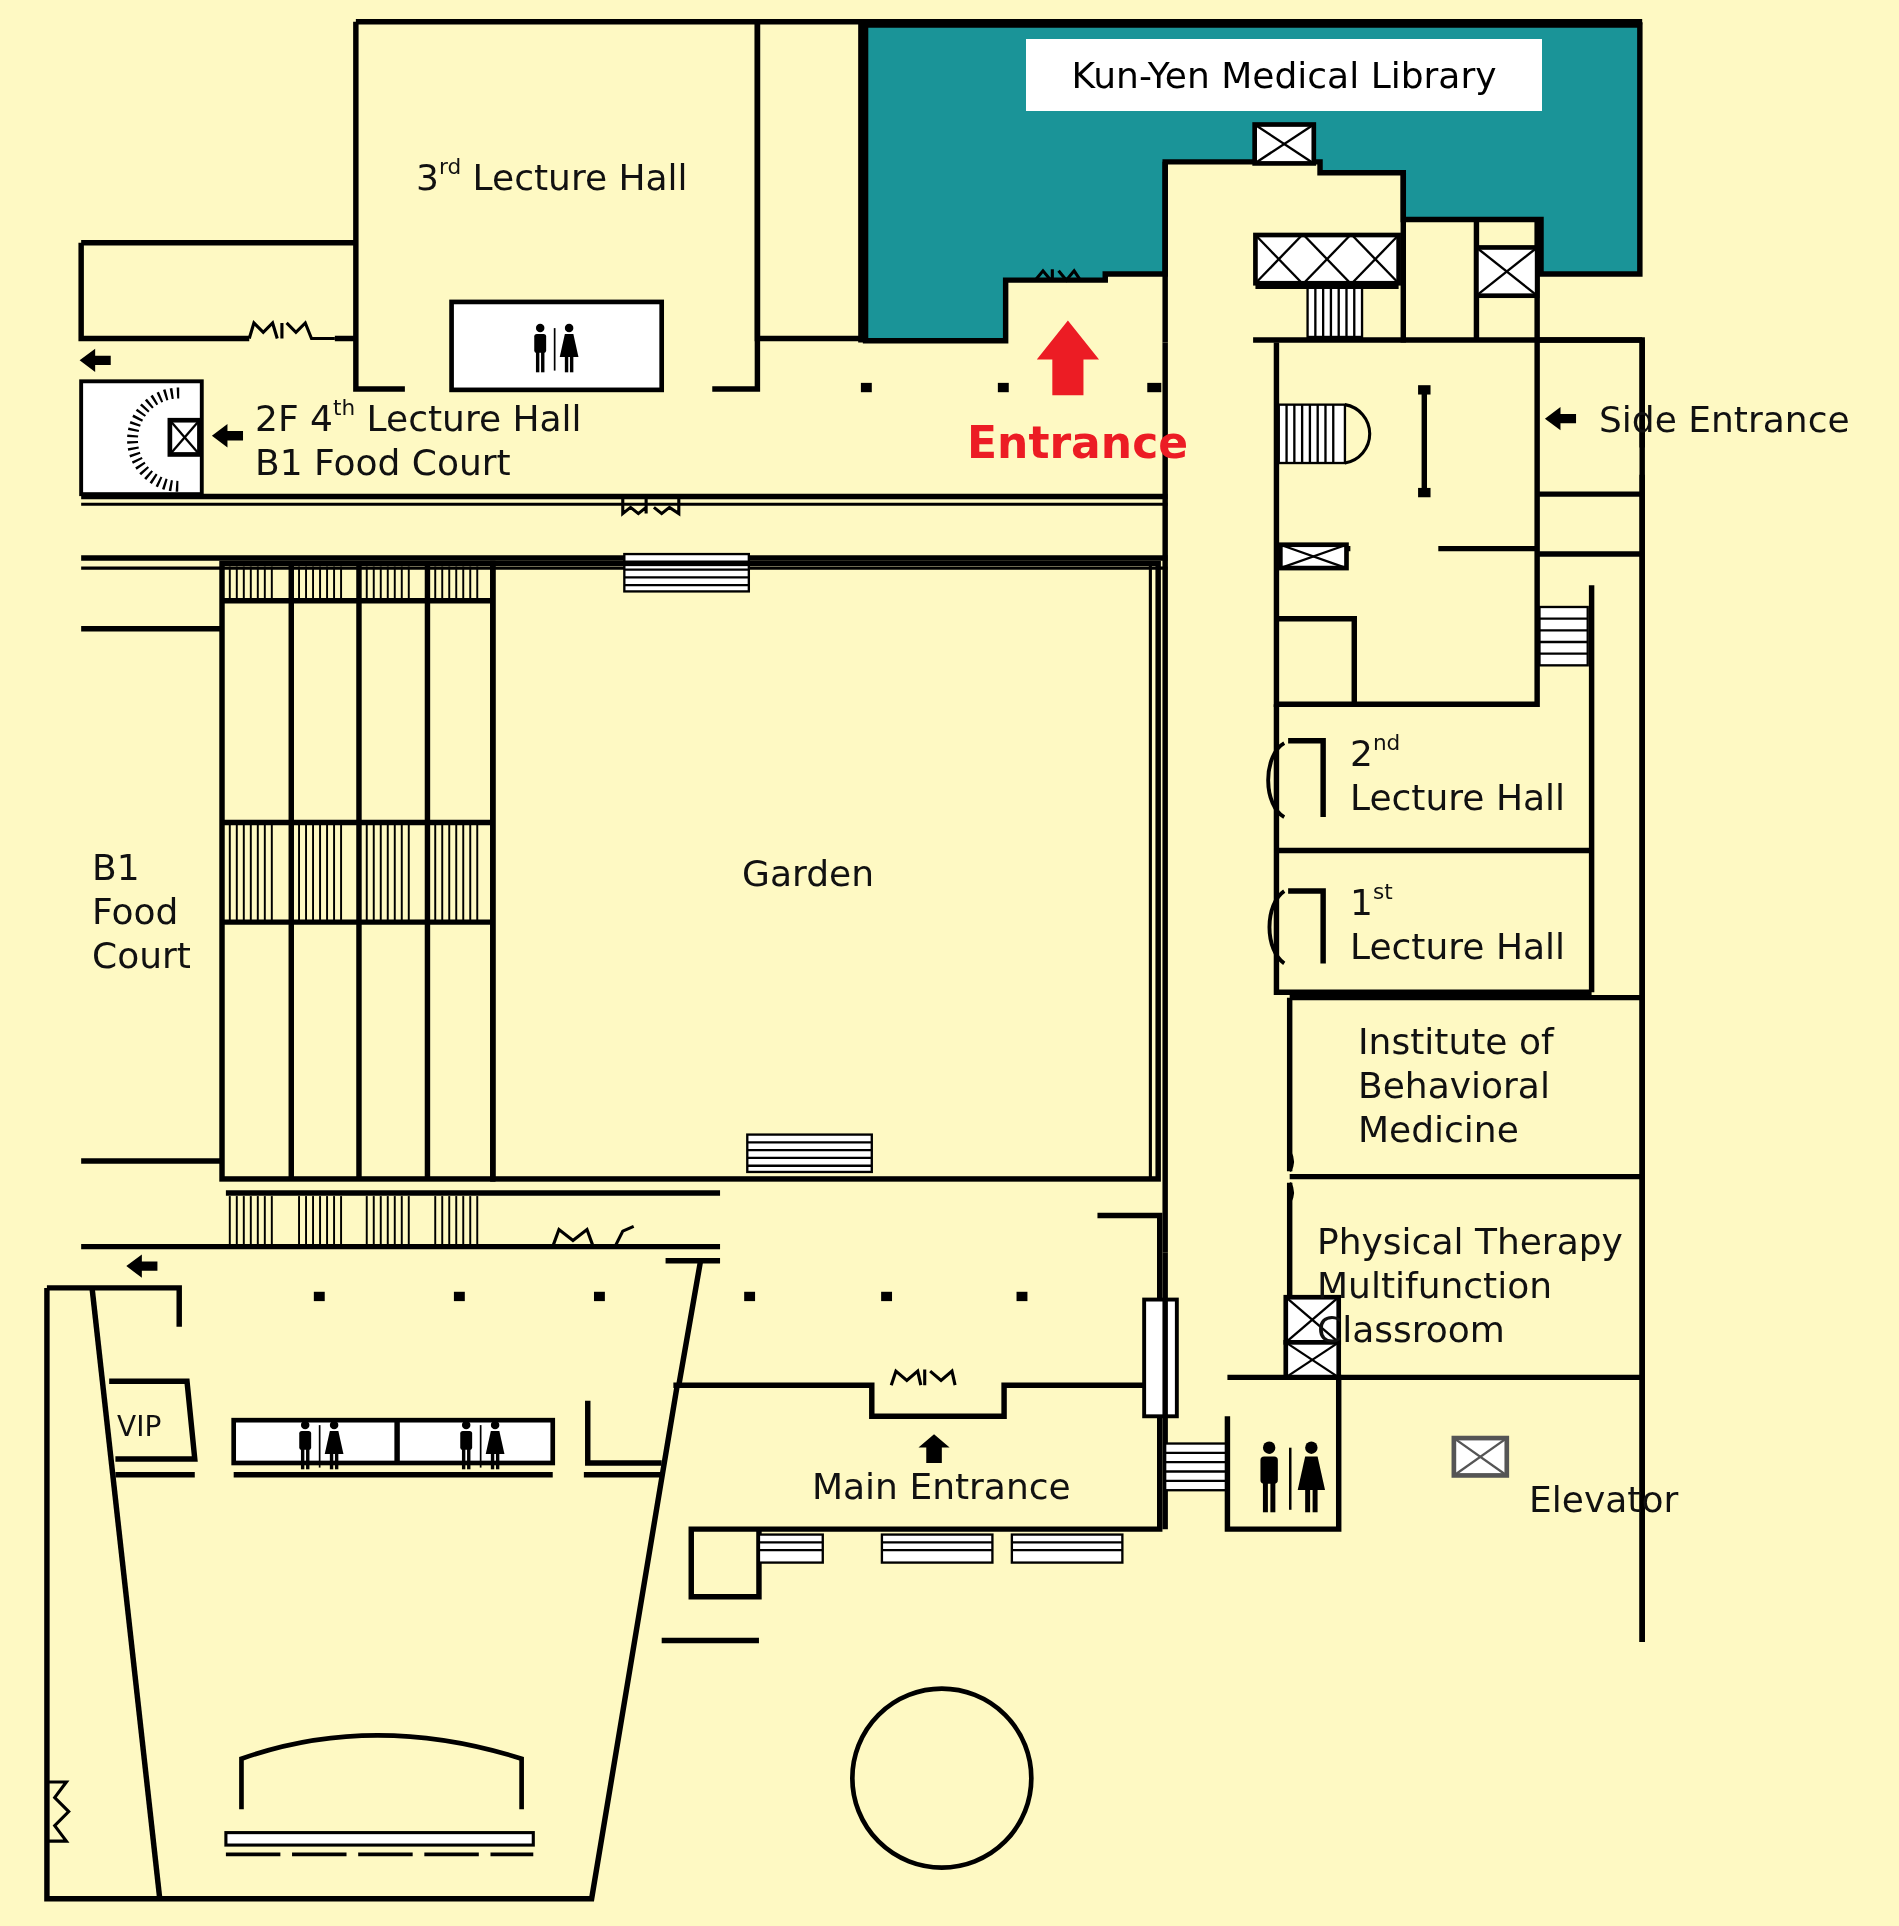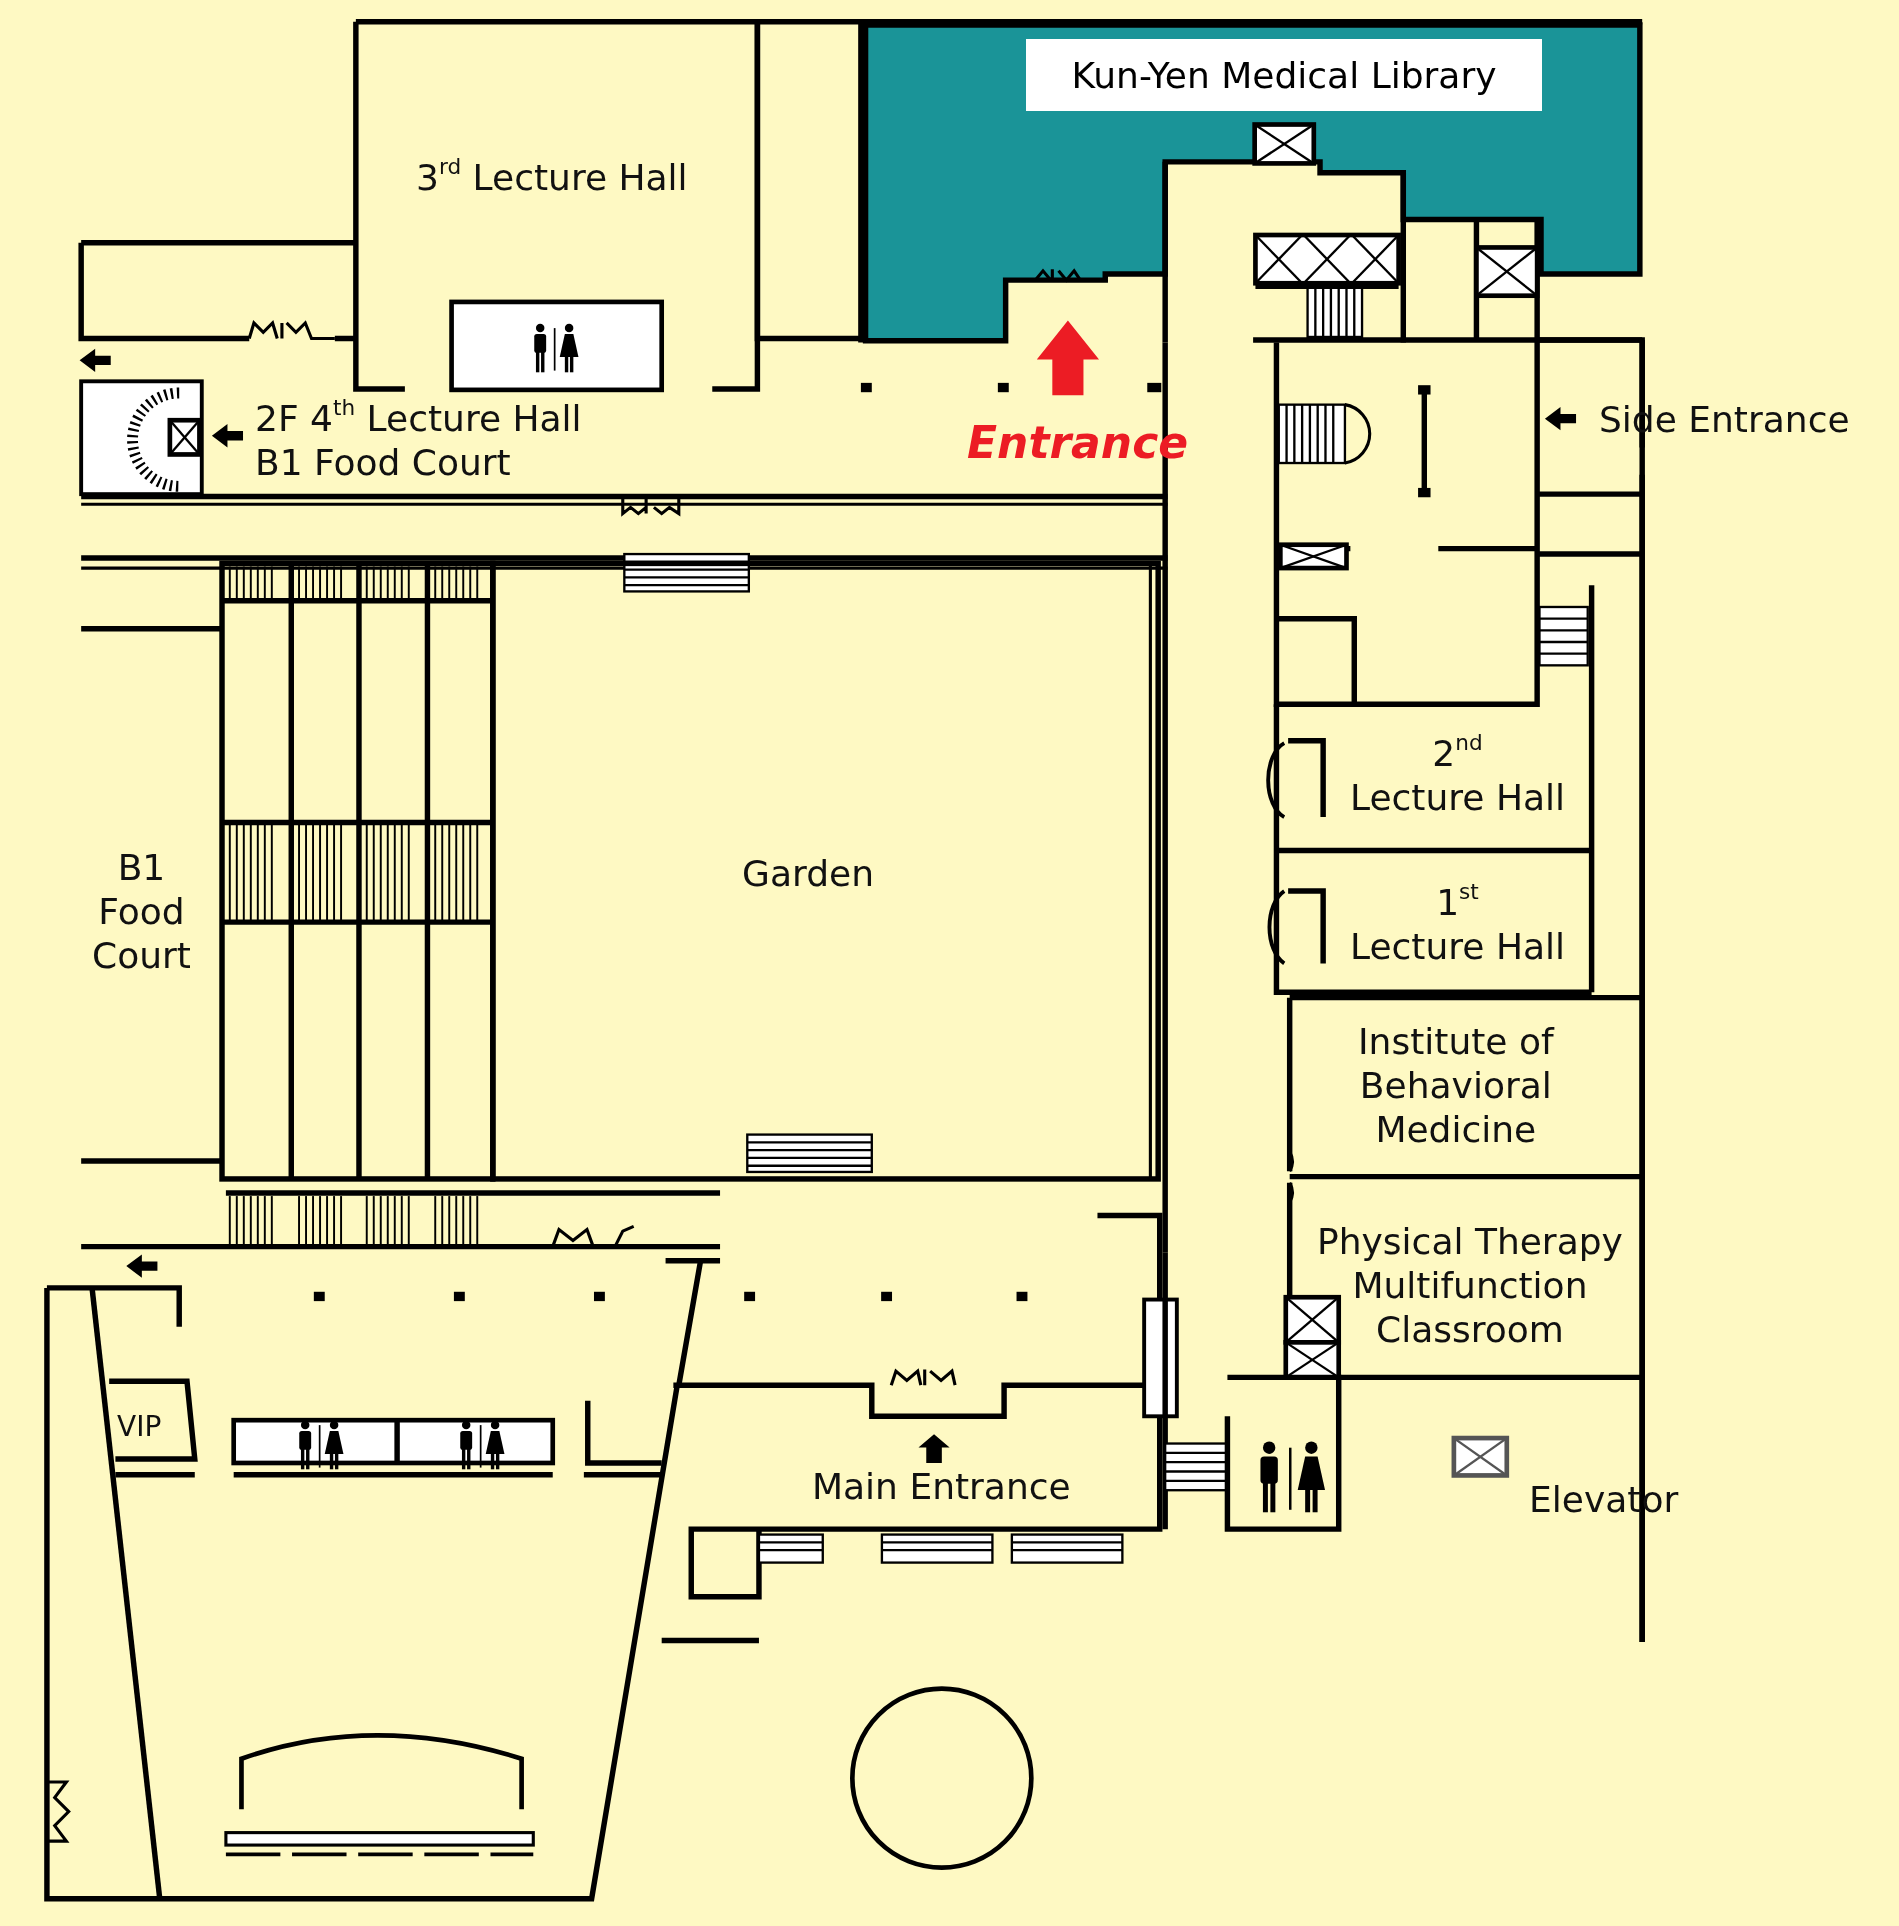--- a/index.html
+++ b/index.html
@@ -7,31 +7,31 @@
   svg#plan { position: absolute; left: 0; top: 0; }
   .wall { fill: none; stroke: #000; stroke-width: 7; stroke-linejoin: miter; }
   .wall-thin { fill: none; stroke: #000; stroke-width: 4; }
   .wall-fill { fill: #fff; stroke: #000; stroke-width: 7; }
   .col { fill: #000; }
   .stairs line { stroke: #000; stroke-width: 3; }
   .elev rect { fill: #fff; stroke: #000; stroke-width: 6; }
   .elev line { stroke: #000; stroke-width: 3; }
   .label {
     position: absolute; font-family: "DejaVu Sans", sans-serif; color: #111;
-    text-align: center; line-height: 1.22; white-space: nowrap;
+    text-align: left; line-height: 1.22; white-space: nowrap;
   }
   .label sup { font-size: 0.6em; vertical-align: 0.75em; line-height: 0; }
   .lbl-lg { font-size: 36px; }
   .lbl-sm { font-size: 28px; }
   #library-label-box {
     position: absolute; left: 1026px; top: 39px; width: 516px; height: 72px;
     background: #ffffff; display: flex; align-items: center; justify-content: center;
   }
   #library-label-box span { font-family: "DejaVu Sans", sans-serif; font-size: 36px; color: #000; }
-  #entrance-label { color: #ec1c24; font-weight: bold; font-size: 44px; font-style: italic; }
+  #entrance-label { color: #ec1c24; font-weight: bold; font-size: 44px; }
   .icon-wc { position: absolute; display: flex; align-items: flex-end; gap: 3.1px; }
 </style>
 </head>
 <body>
 
 <div id="map-root">
 <svg id="plan" width="1900" height="1926" viewBox="0 0 2441 2475" xmlns="http://www.w3.org/2000/svg">
 
   <path d="M1112,32 L2107,32 L2107,352 L1980,352 L1980,282 L1803,282 L1803,222 L1696,222 L1696,208 L1497,208 L1497,352 L1420,352 L1420,360 L1292,360 L1292,438 L1112,438 Z" fill="#1a9498" stroke="#000" stroke-width="7"></path>
 

